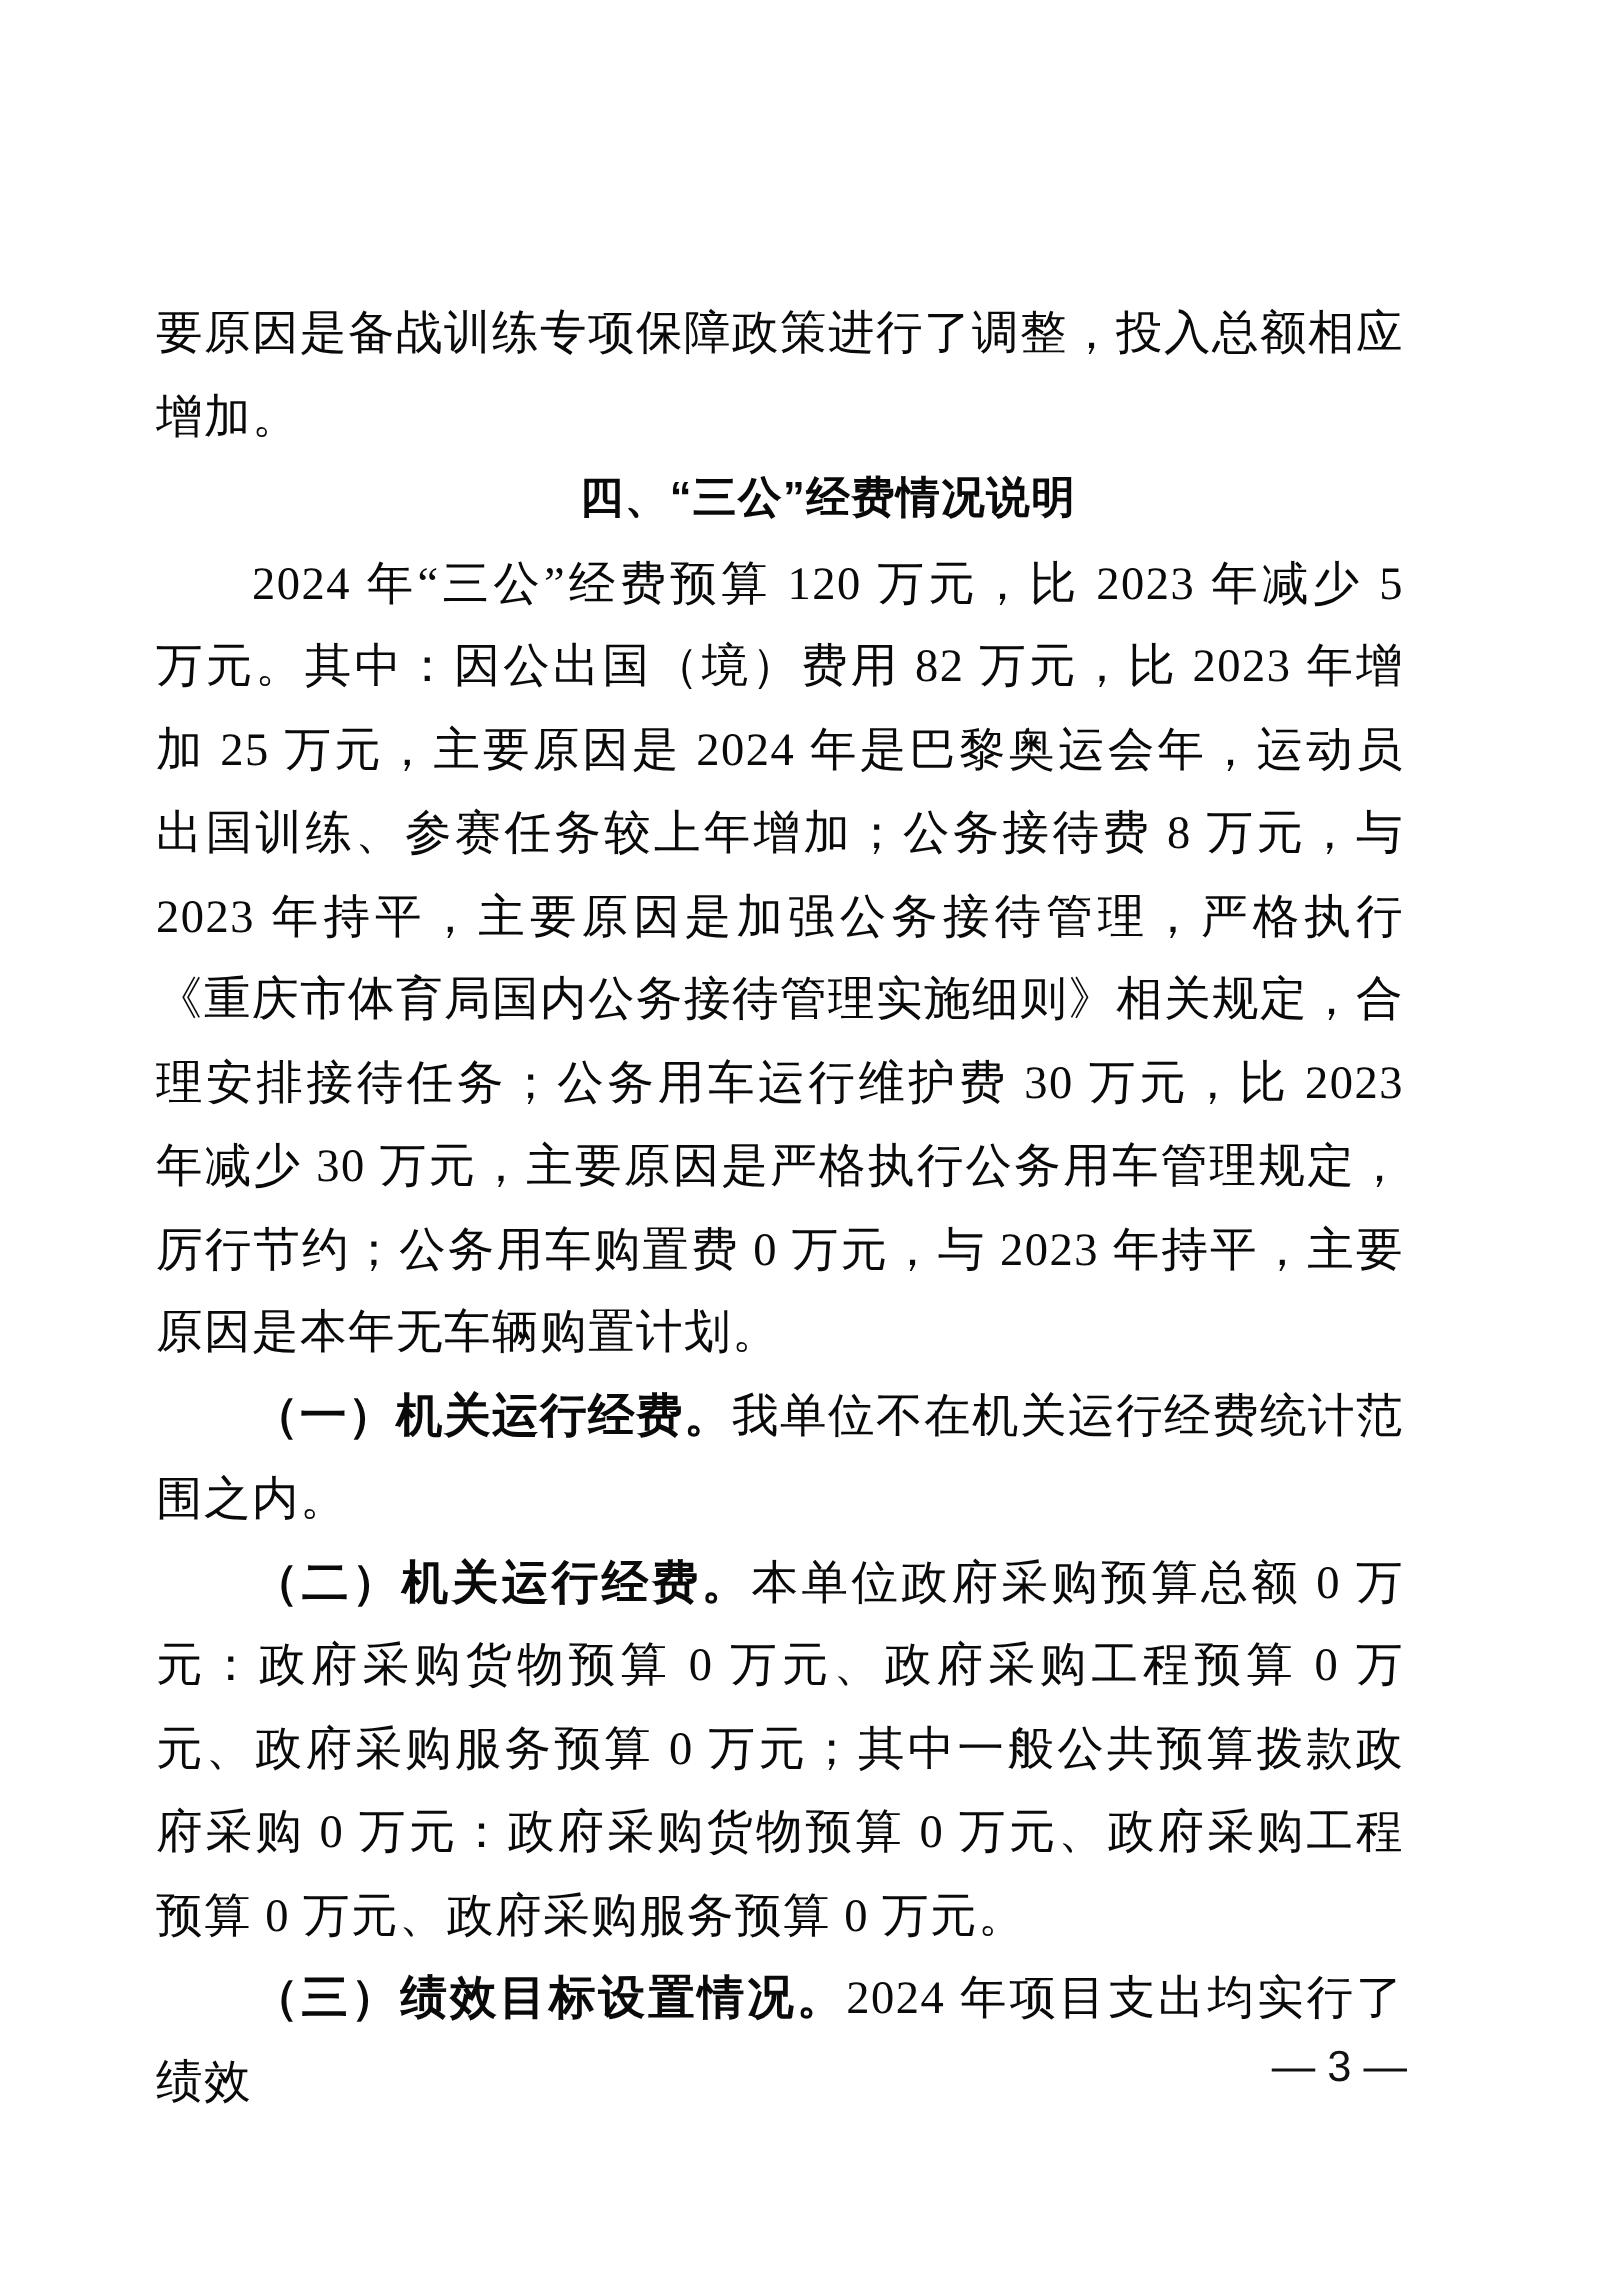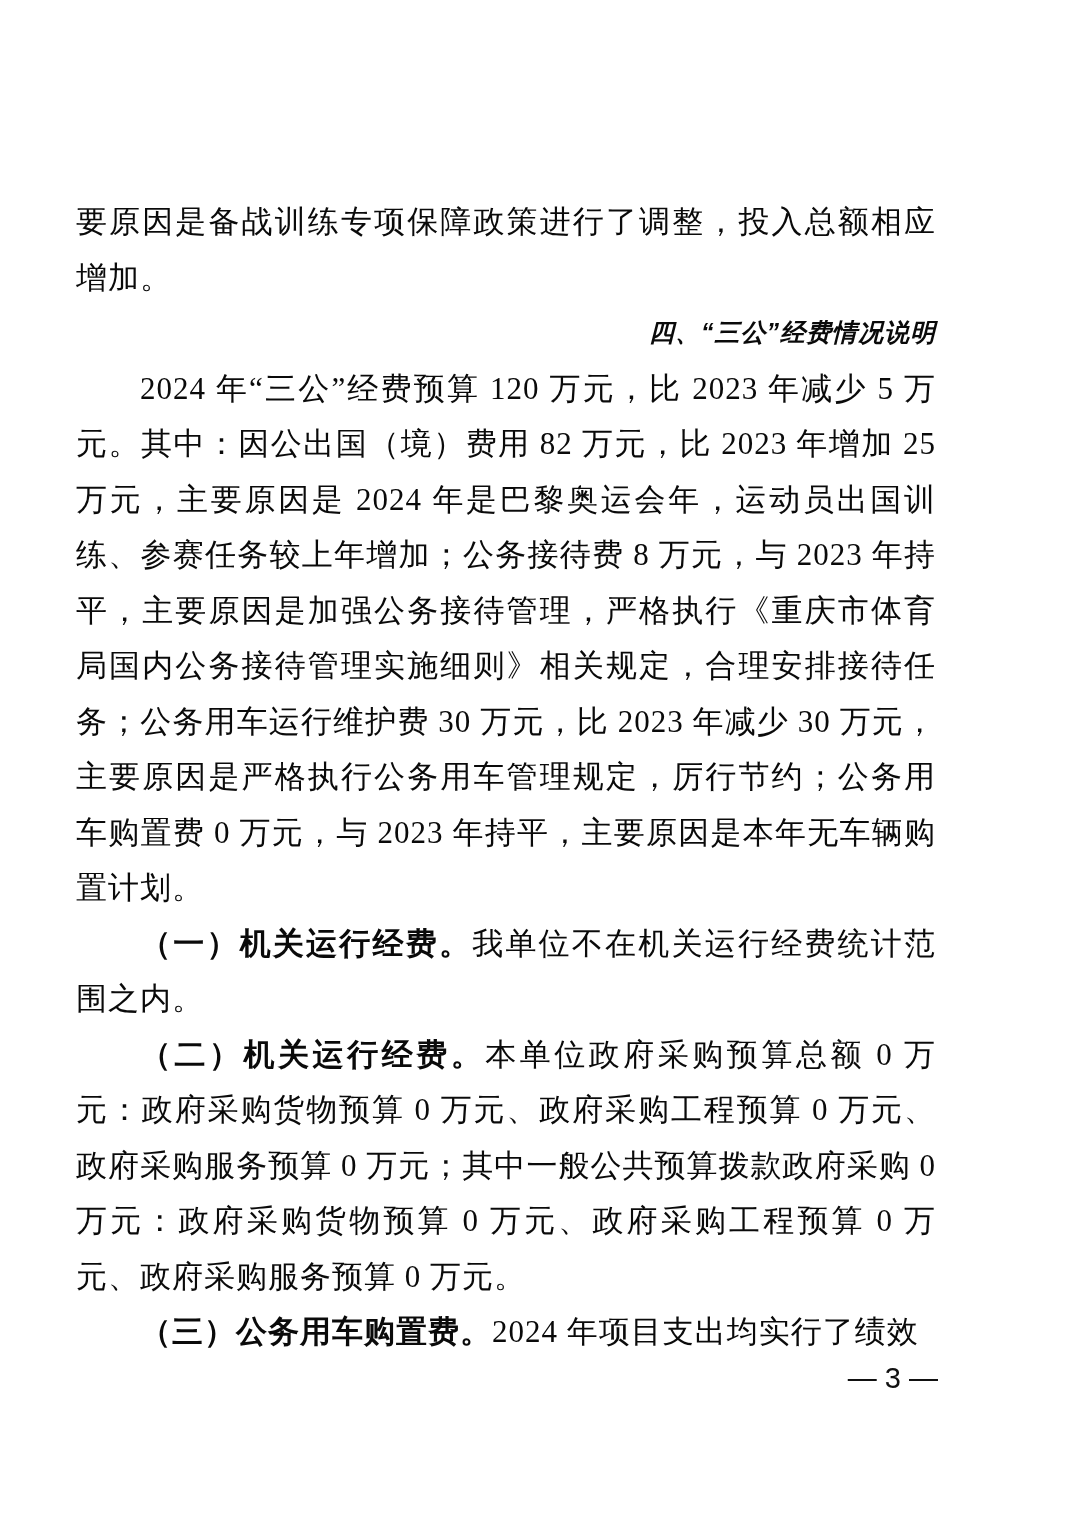--- a/index.html
+++ b/index.html
@@ -12,44 +12,43 @@
     height: 1520px;
     font-family: "Liberation Serif", "DejaVu Serif", serif;
     color: #0a0a0a;
     overflow: hidden;
   }
   .page {
     position: relative;
     width: 1074px;
     height: 1520px;
     box-sizing: border-box;
-    padding: 194px 138px 0 76px;
+    padding: 194px 138px 0 104px;
     background: #ffffff;
   }
   .para {
     margin: 0;
     font-size: 31px;
     line-height: 55.5px;
     text-align: justify;
     text-justify: inter-ideograph;
     letter-spacing: 1px;
   }
   .indent {
     text-indent: 64px;
   }
   .heading {
     margin: 0;
-    font-size: 25px;
+    font-size: 29px;
     line-height: 55.5px;
     font-weight: bold;
     font-family: "Liberation Sans", "DejaVu Sans", sans-serif;
     text-indent: 64px;
-    text-align: right;
+    text-align: center;
     letter-spacing: 1px;
-    font-style: italic;
   }
   .lead {
     font-weight: bold;
   }
   .page-number {
     position: absolute;
     right: 136px;
     bottom: 126px;
     font-size: 29px;
     line-height: 32px;
@@ -66,17 +65,17 @@
 
   <p class="heading">四、“三公”经费情况说明</p>
 
   <p class="para indent">2024 年“三公”经费预算 120 万元，比 2023 年减少 5 万元。其中：因公出国（境）费用 82 万元，比 2023 年增加 25 万元，主要原因是 2024 年是巴黎奥运会年，运动员出国训练、参赛任务较上年增加；公务接待费 8 万元，与 2023 年持平，主要原因是加强公务接待管理，严格执行《重庆市体育局国内公务接待管理实施细则》相关规定，合理安排接待任务；公务用车运行维护费 30 万元，比 2023 年减少 30 万元，主要原因是严格执行公务用车管理规定，厉行节约；公务用车购置费 0 万元，与 2023 年持平，主要原因是本年无车辆购置计划。</p>
 
 
   <p class="para indent"><b class="lead">（一）机关运行经费。</b><span>我单位不在机关运行经费统计范围之内。</span></p>
 
   <p class="para indent"><b class="lead">（二）机关运行经费。</b><span>本单位政府采购预算总额 0 万元：政府采购货物预算 0 万元、政府采购工程预算 0 万元、政府采购服务预算 0 万元；其中一般公共预算拨款政府采购 0 万元：政府采购货物预算 0 万元、政府采购工程预算 0 万元、政府采购服务预算 0 万元。</span></p>
 
-  <p class="para indent"><b class="lead">（三）公务用车购置费。</b><span>2024 年项目支出均实行了绩效</span></p>
+  <p class="para indent"><b class="lead">（三）绩效目标设置情况。</b><span>2024 年项目支出均实行了绩效</span></p>
 
   <div class="page-number">— 3 —</div>
 
 </div>
 
 </body></html>

